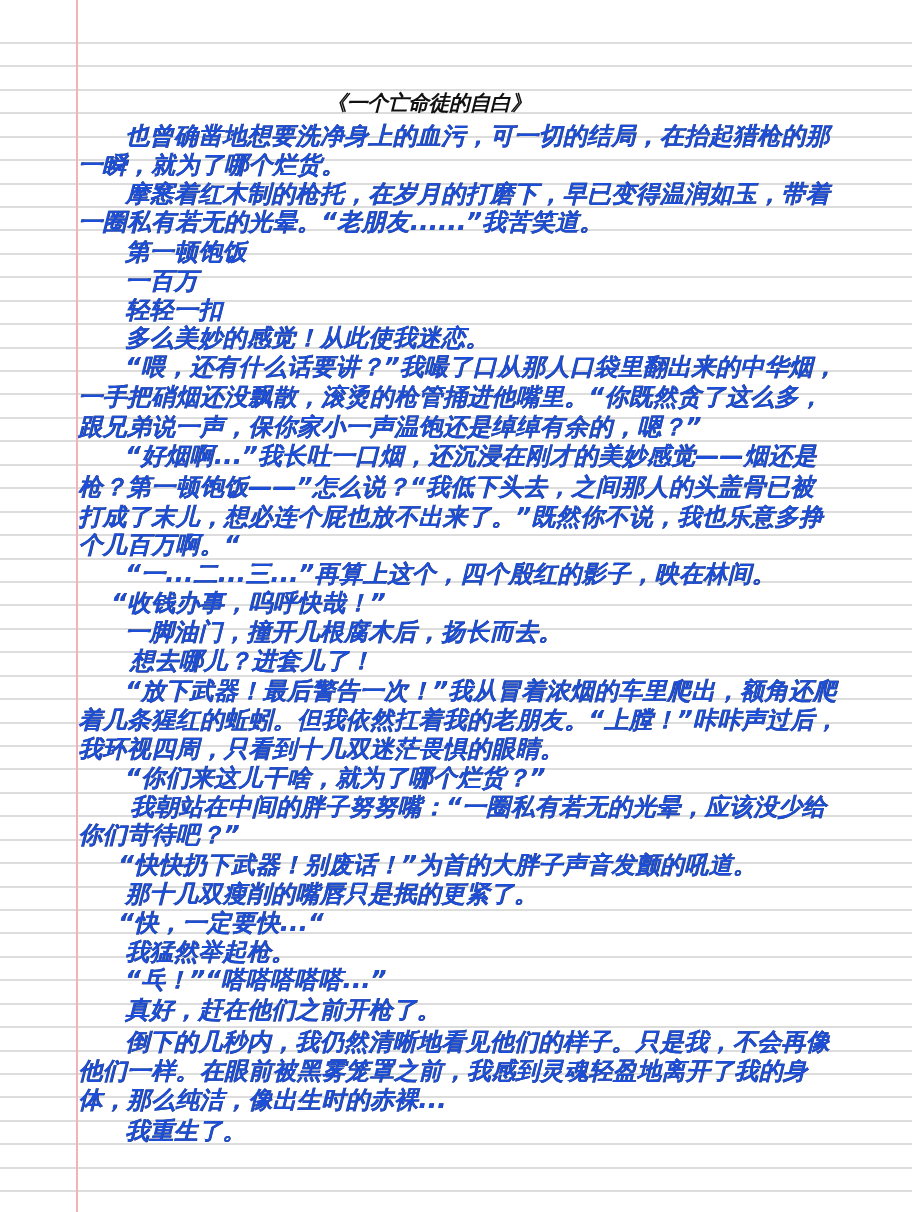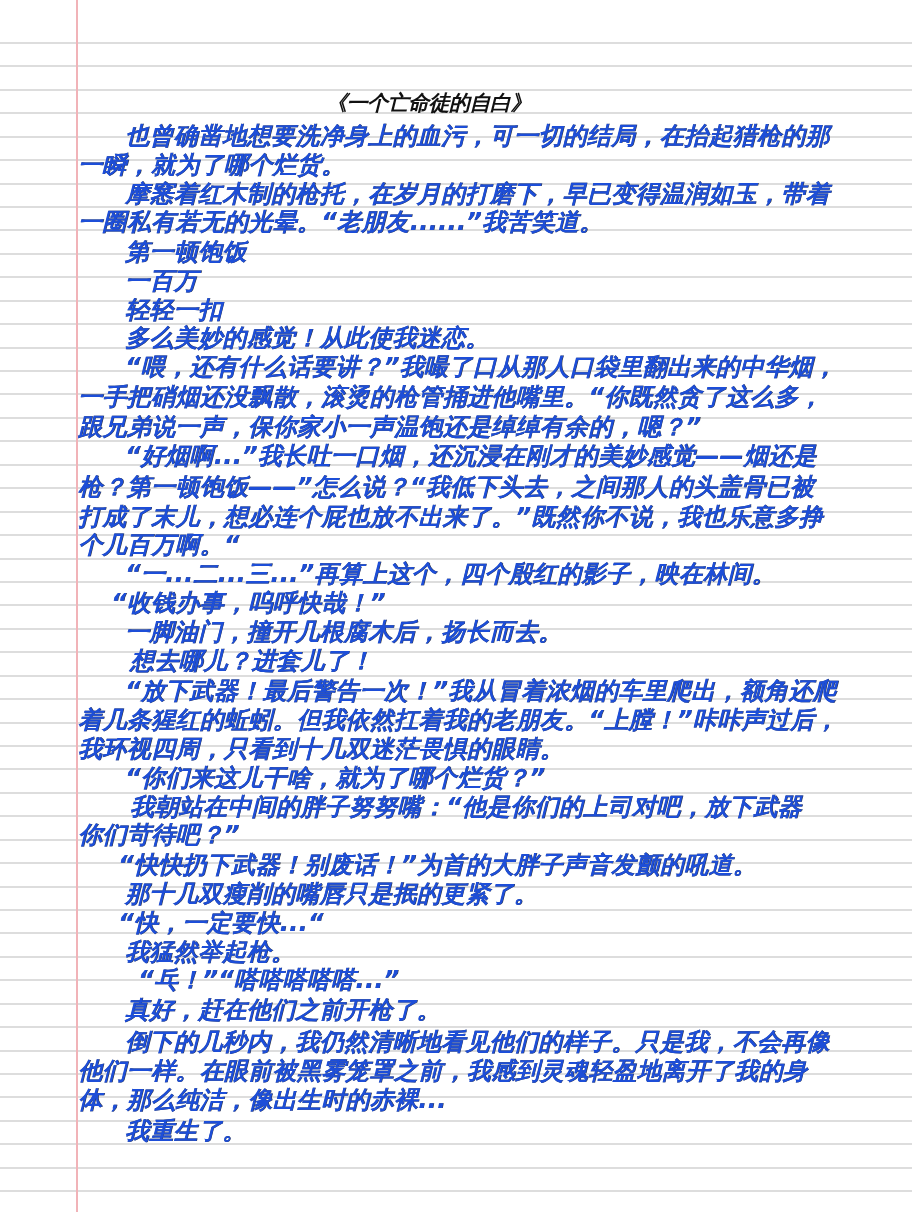--- a/index.html
+++ b/index.html
@@ -153,26 +153,26 @@
       <div class="line" style="left: 78px; top: 502px;">打成了末儿，想必连个屁也放不出来了。”既然你不说，我也乐意多挣</div>
       <div class="line" style="left: 78px; top: 530px; text-align: center;">个几百万啊。“</div>
       <div class="line" style="left: 125px; top: 559px;">“一...二...三...”再算上这个，四个殷红的影子，映在林间。</div>
       <div class="line" style="left: 111px; top: 588px;">“收钱办事，呜呼快哉！”</div>
       <div class="line" style="left: 125px; top: 617px;">一脚油门，撞开几根腐木后，扬长而去。</div>
       <div class="line" style="left: 130px; top: 646px;">想去哪儿？进套儿了！</div>
       <div class="line" style="left: 125px; top: 676px;">“放下武器！最后警告一次！”我从冒着浓烟的车里爬出，额角还爬</div>
       <div class="line" style="left: 78px; top: 705px;">着几条猩红的蚯蚓。但我依然扛着我的老朋友。“上膛！”咔咔声过后，</div>
       <div class="line" style="left: 78px; top: 734px;">我环视四周，只看到十几双迷茫畏惧的眼睛。</div>
       <div class="line" style="left: 125px; top: 763px;">“你们来这儿干啥，就为了哪个烂货？”</div>
-      <div class="line" style="left: 130px; top: 792px;">我朝站在中间的胖子努努嘴：“他是你们的上司对吧，放下武器</div>
+      <div class="line" style="left: 130px; top: 792px;">我朝站在中间的胖子努努嘴：“一圈私有若无的光晕，应该没少给</div>
       <div class="line" style="left: 78px; top: 820px;">你们苛待吧？”</div>
       <div class="line" style="left: 118px; top: 850px;">“快快扔下武器！别废话！”为首的大胖子声音发颤的吼道。</div>
       <div class="line" style="left: 125px; top: 879px;">那十几双瘦削的嘴唇只是抿的更紧了。</div>
       <div class="line" style="left: 118px; top: 908px;">“快，一定要快...“</div>
       <div class="line" style="left: 125px; top: 937px;">我猛然举起枪。</div>
-      <div class="line" style="left: 125px; top: 965px; margin-left: 13px;">“乓！”“嗒嗒嗒嗒嗒...”</div>
+      <div class="line" style="left: 125px; top: 965px;">“乓！”“嗒嗒嗒嗒嗒...”</div>
       <div class="line" style="left: 125px; top: 995px;">真好，赶在他们之前开枪了。</div>
       <div class="line" style="left: 125px; top: 1027px;">倒下的几秒内，我仍然清晰地看见他们的样子。只是我，不会再像</div>
       <div class="line" style="left: 78px; top: 1056px;">他们一样。在眼前被黑雾笼罩之前，我感到灵魂轻盈地离开了我的身</div>
       <div class="line" style="left: 78px; top: 1085px;">体，那么纯洁，像出生时的赤裸...</div>
       <div class="line" style="left: 125px; top: 1116px;">我重生了。</div>
     </div>
 </div>
 
 </body></html>

